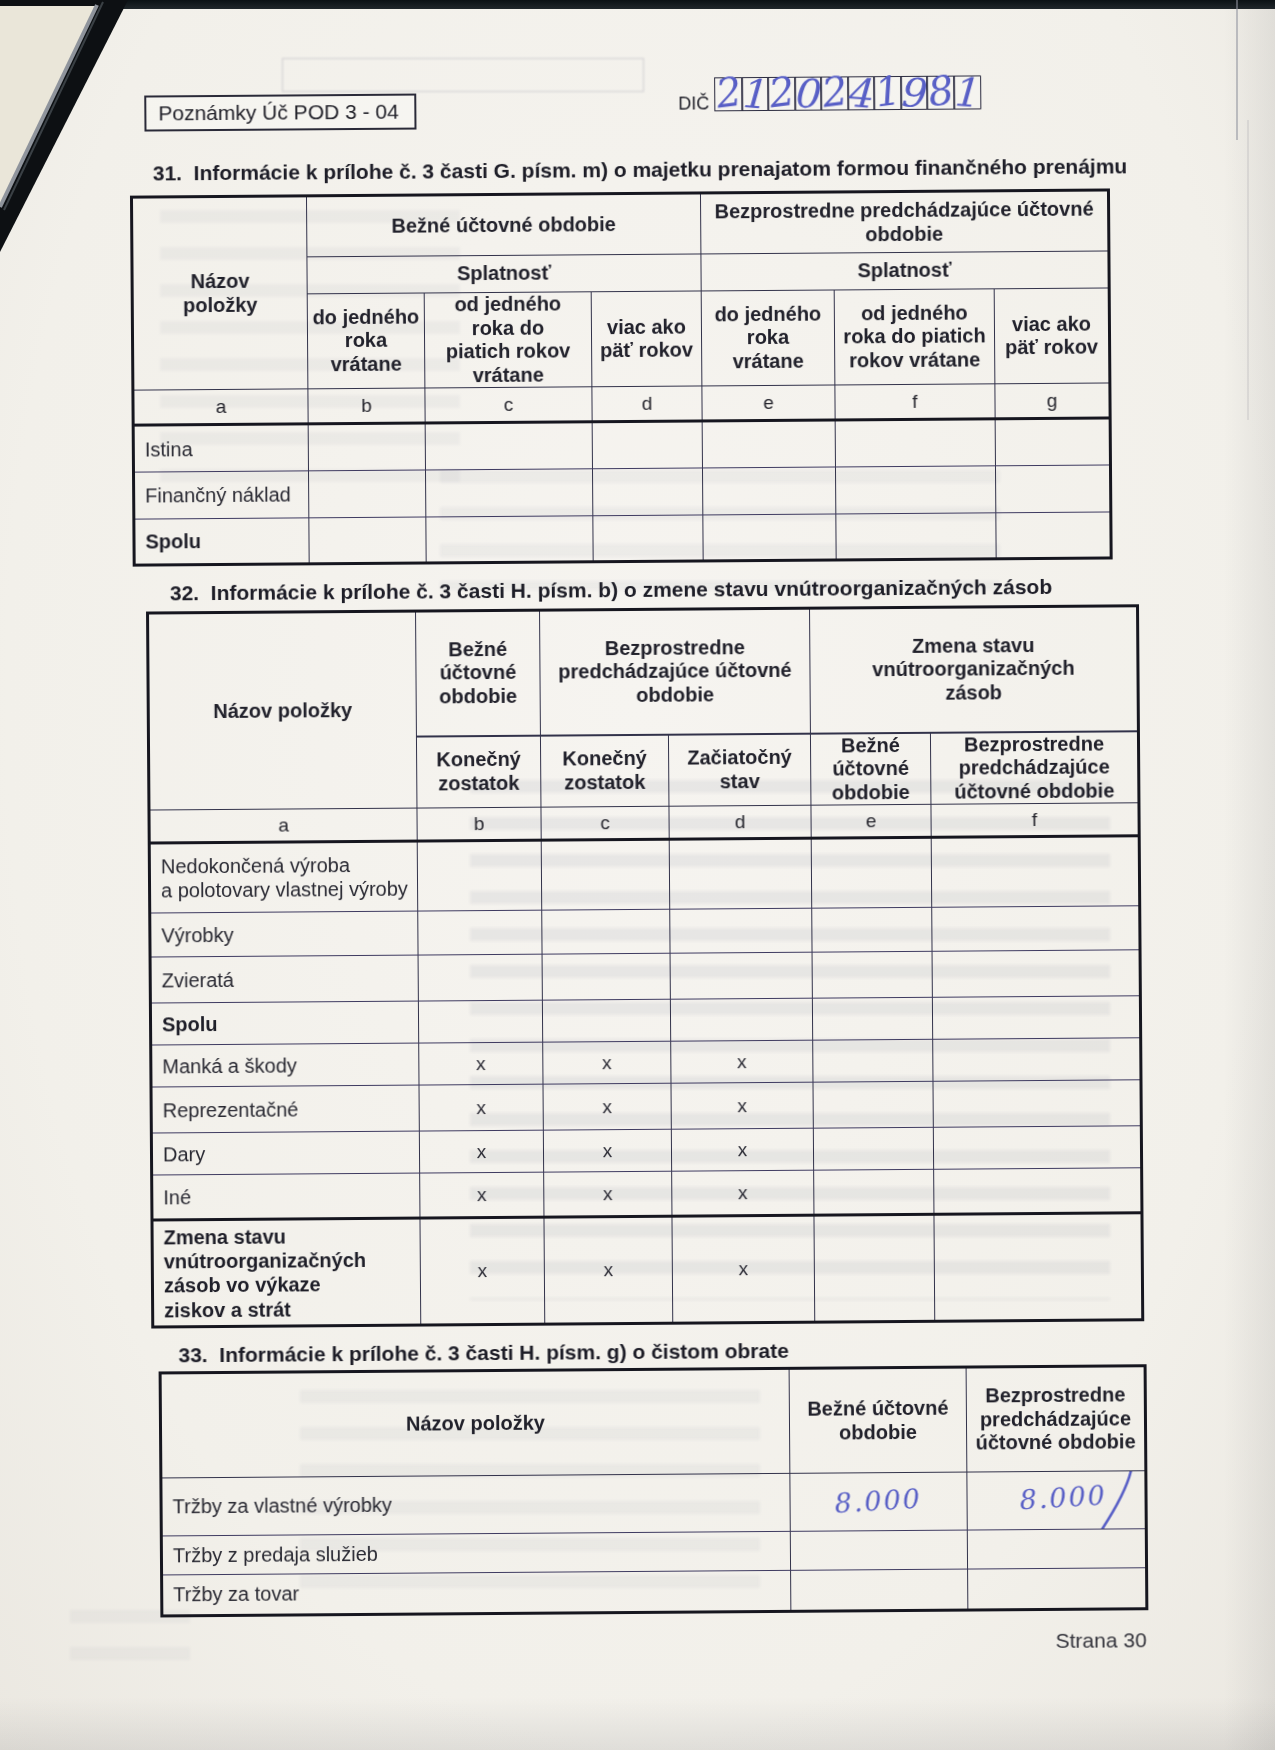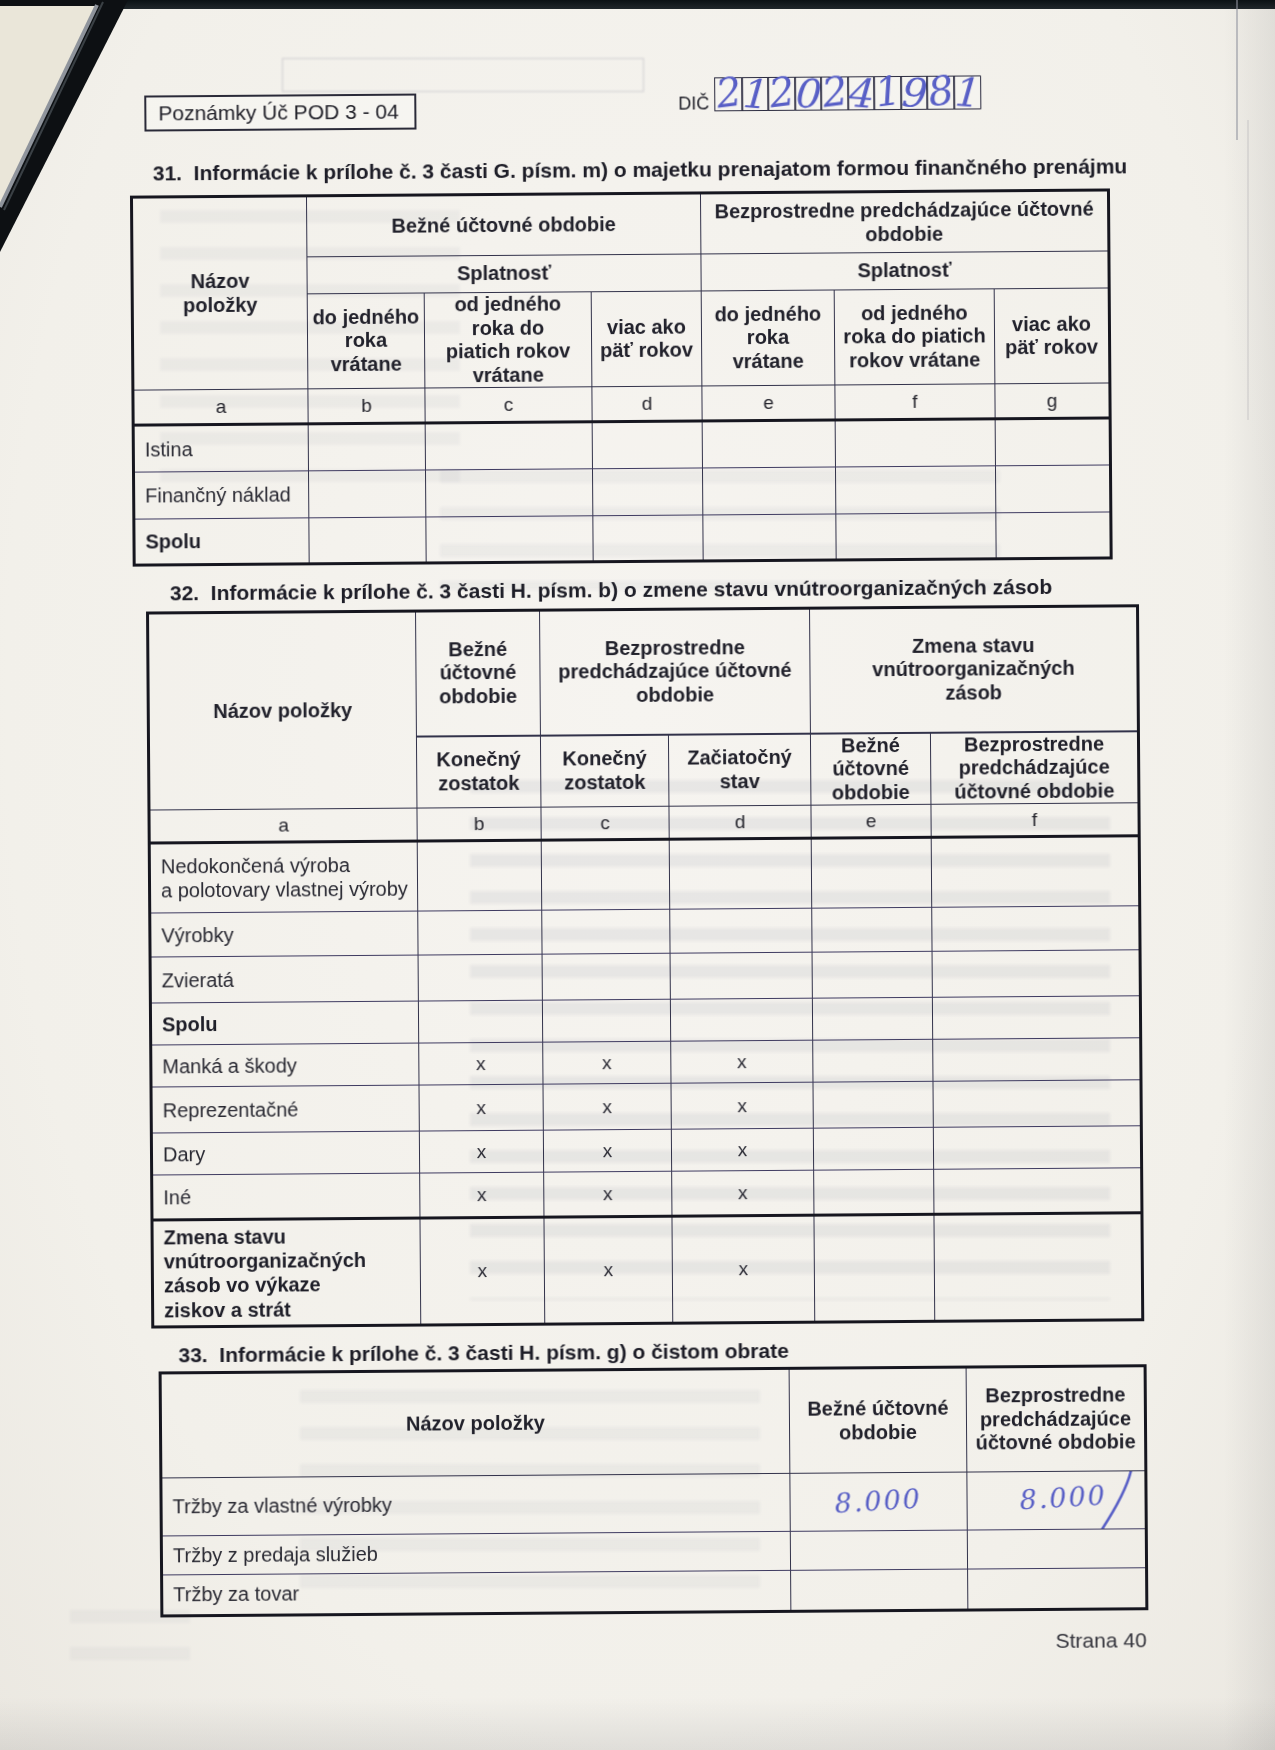--- a/index.html
+++ b/index.html
@@ -351,16 +351,16 @@
             <td class="empty"></td>
       </tr>
       <tr style="height:41px">
         <td class="lbl">Tržby za tovar</td>
         <td class="empty"></td>
             <td class="empty"></td>
       </tr>
     </tbody>
       </table>
 
-    <div class="footer-page">Strana 40</div>
+    <div class="footer-page">Strana 30</div>
 
   </div>
 </div>
 
 </body></html>

